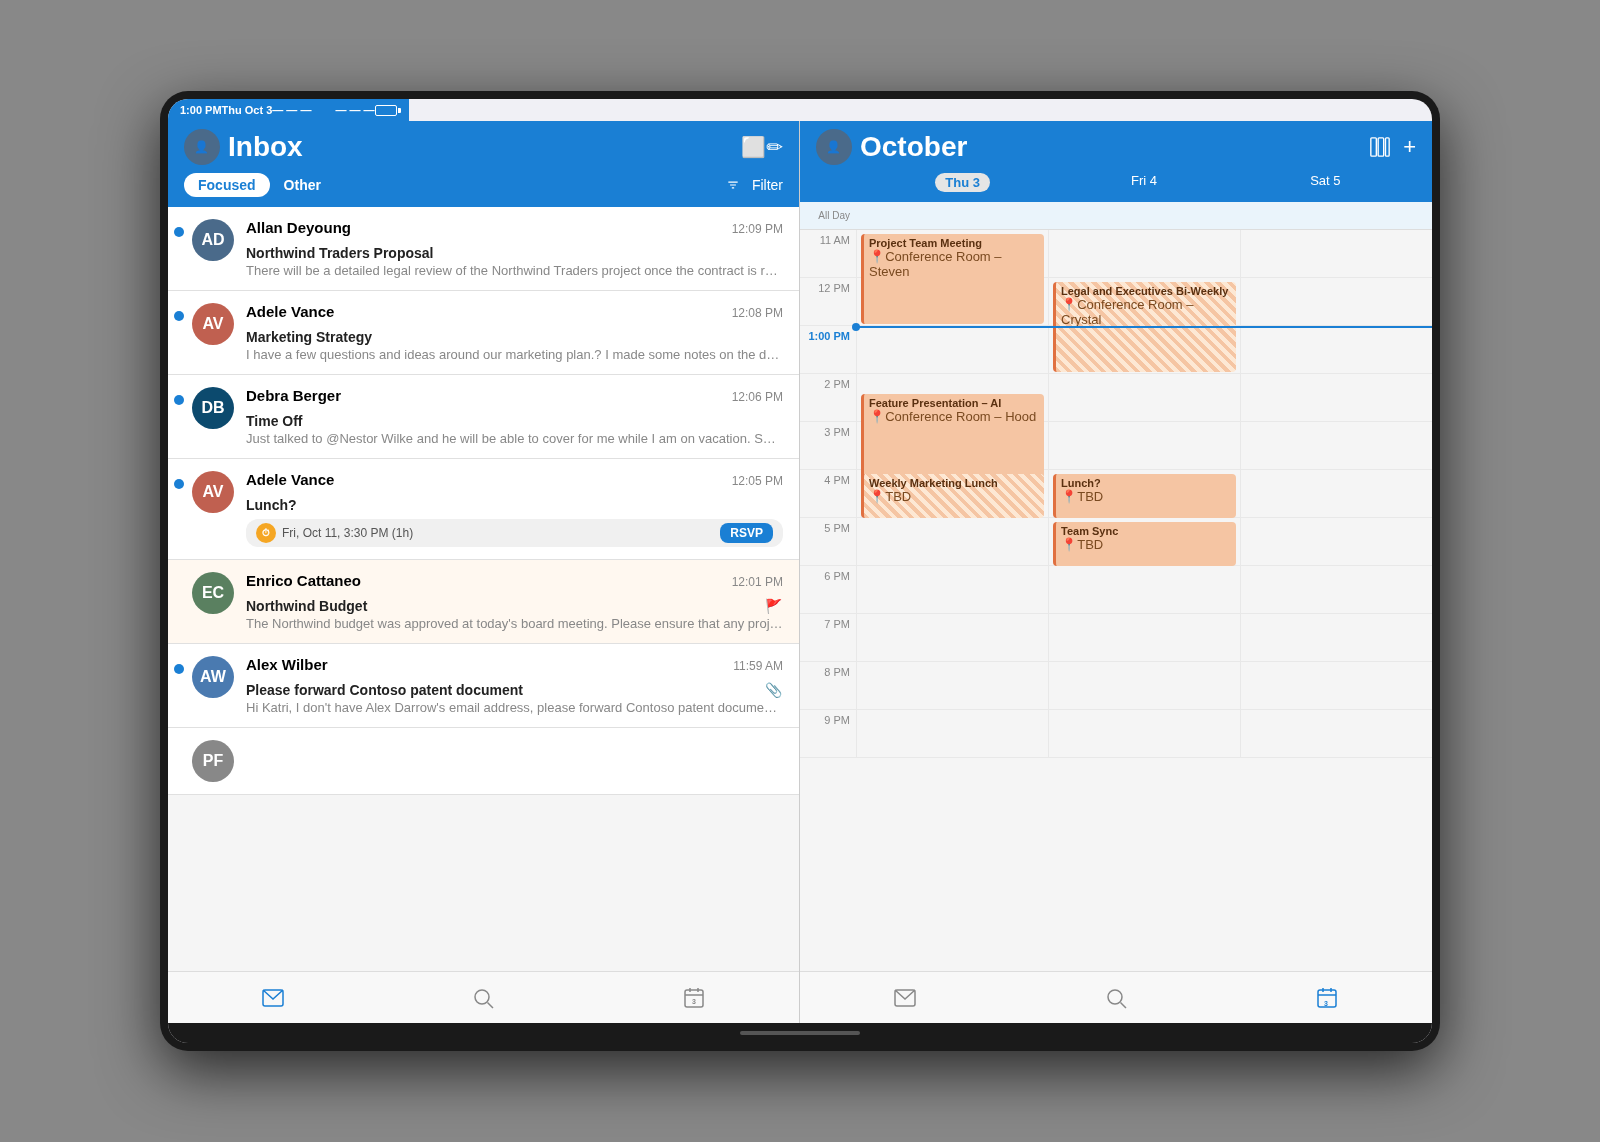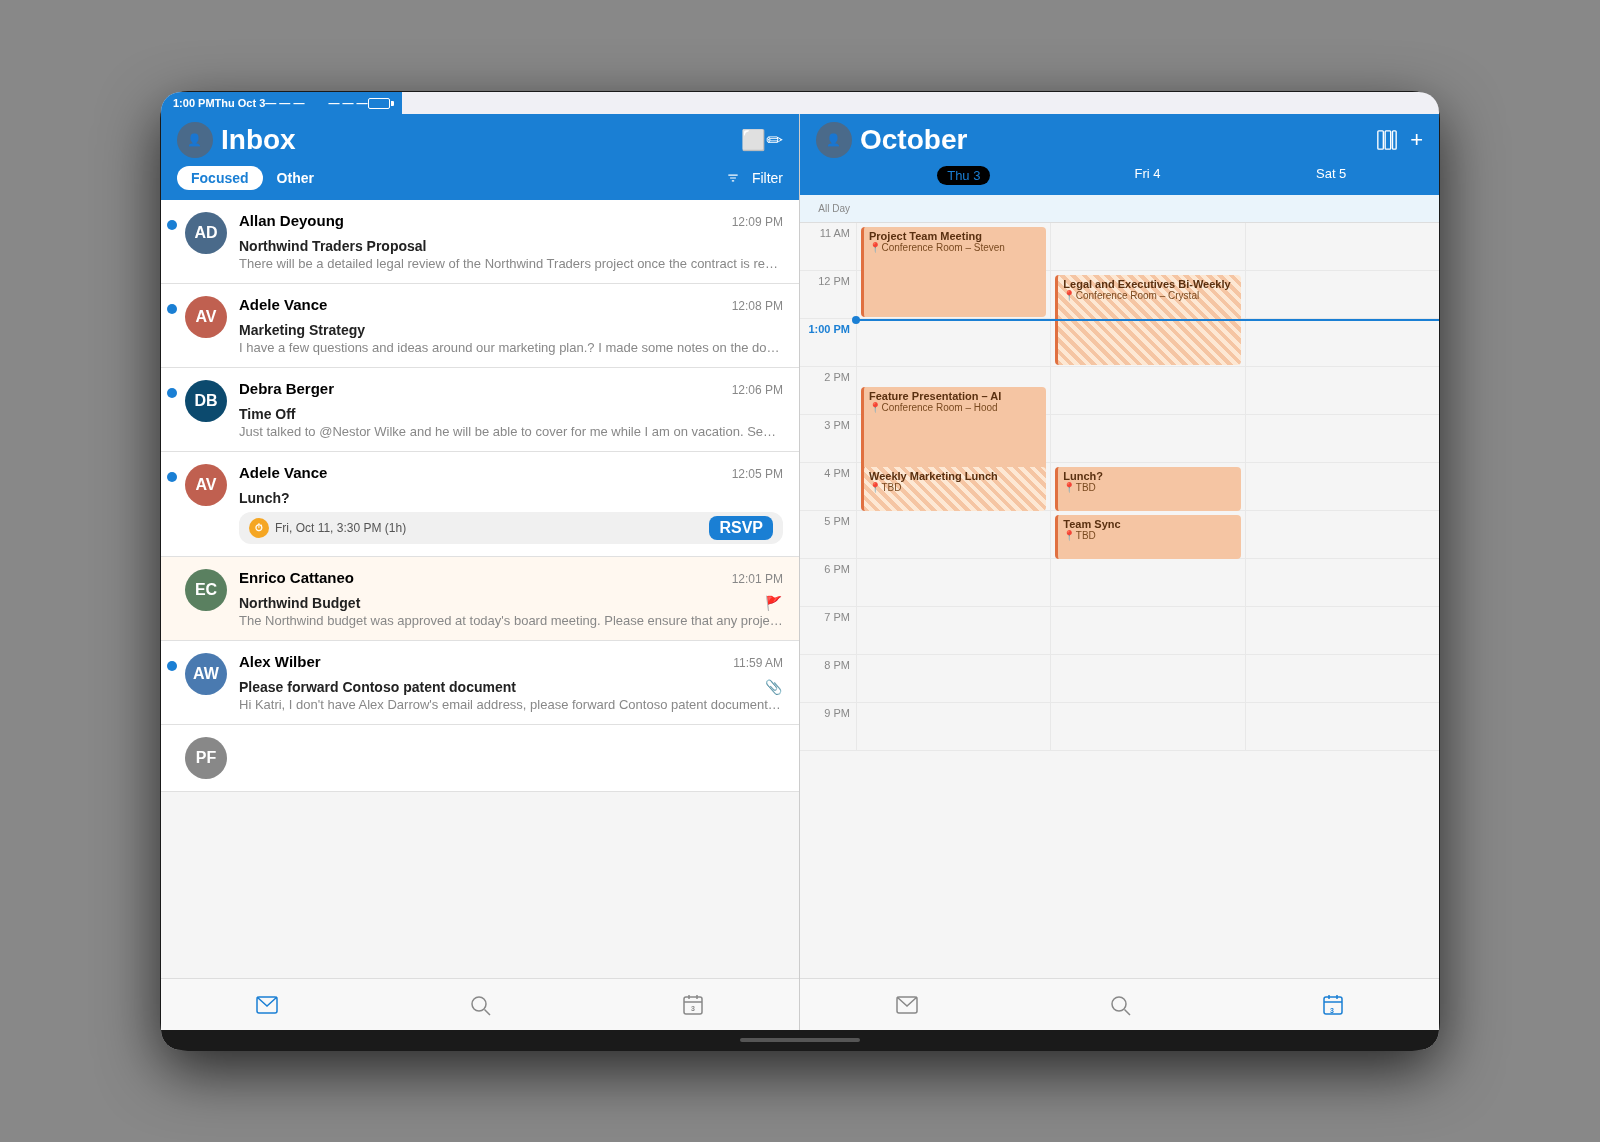--- a/index.html
+++ b/index.html
@@ -9,21 +9,21 @@
       justify-content: center;
       align-items: center;
       min-height: 100vh;
       font-family: -apple-system, BlinkMacSystemFont, 'Helvetica Neue', Arial, sans-serif;
     }
     .device-frame {
       width: 1280px;
       height: 960px;
       background: #1a1a1a;
       border-radius: 28px;
-      padding: 1px;
+      padding: 8px;
       box-shadow: 0 20px 60px rgba(0,0,0,0.7);
       display: flex;
       flex-direction: column;
     }
     .device-inner {
       flex: 1;
       border-radius: 20px;
       overflow: hidden;
       display: flex;
       flex-direction: column;
@@ -244,21 +244,21 @@
       justify-content: center;
       color: white;
       font-size: 10px;
       font-weight: 700;
     }
     .rsvp-btn {
       background: #1a7fd4;
       color: white;
       border-radius: 8px;
       padding: 3px 10px;
-      font-size: 16px;
+      font-size: 12px;
       font-weight: 600;
       margin-left: auto;
       cursor: pointer;
     }
     
     .mail-tab-bar {
       background: #f8f8f8;
       border-top: 1px solid #ddd;
       display: flex;
       justify-content: space-around;
@@ -312,25 +312,25 @@
       display: flex;
       padding-bottom: 10px;
     }
     .cal-day-label {
       flex: 1;
       text-align: center;
       color: white;
       font-size: 13px;
     }
     .cal-day-label.today-label {
-      background: #000000;
+      background: #e5e5e5;
       border-radius: 14px;
       color: #1a7fd4;
       padding: 2px 10px;
-      font-weight: 400;
+      font-weight: 700;
       display: inline-block;
     }
     .cal-body {
       flex: 1;
       overflow-y: auto;
       display: flex;
       flex-direction: column;
     }
     .cal-all-day {
       display: flex;
@@ -391,21 +391,21 @@
         #f5c5a3 4px,
         #fde8d4 4px,
         #fde8d4 8px
       );
     }
     .cal-event-title {
       font-weight: 600;
       font-size: 11px;
     }
     .cal-event-loc {
-      font-size: 10px;
+      font-size: 13px;
       color: #7a4a20;
     }
     .cal-tab-bar {
       background: #f8f8f8;
       border-top: 1px solid #ddd;
       display: flex;
       justify-content: space-around;
       align-items: center;
       padding: 8px 0;
       height: 52px;

